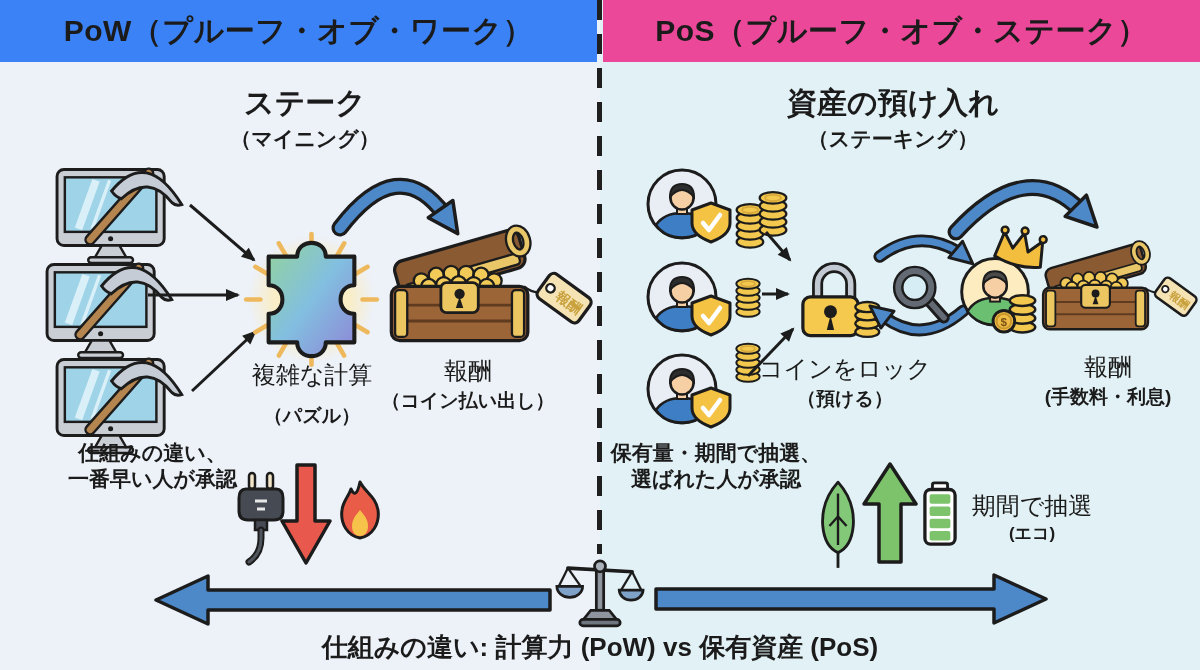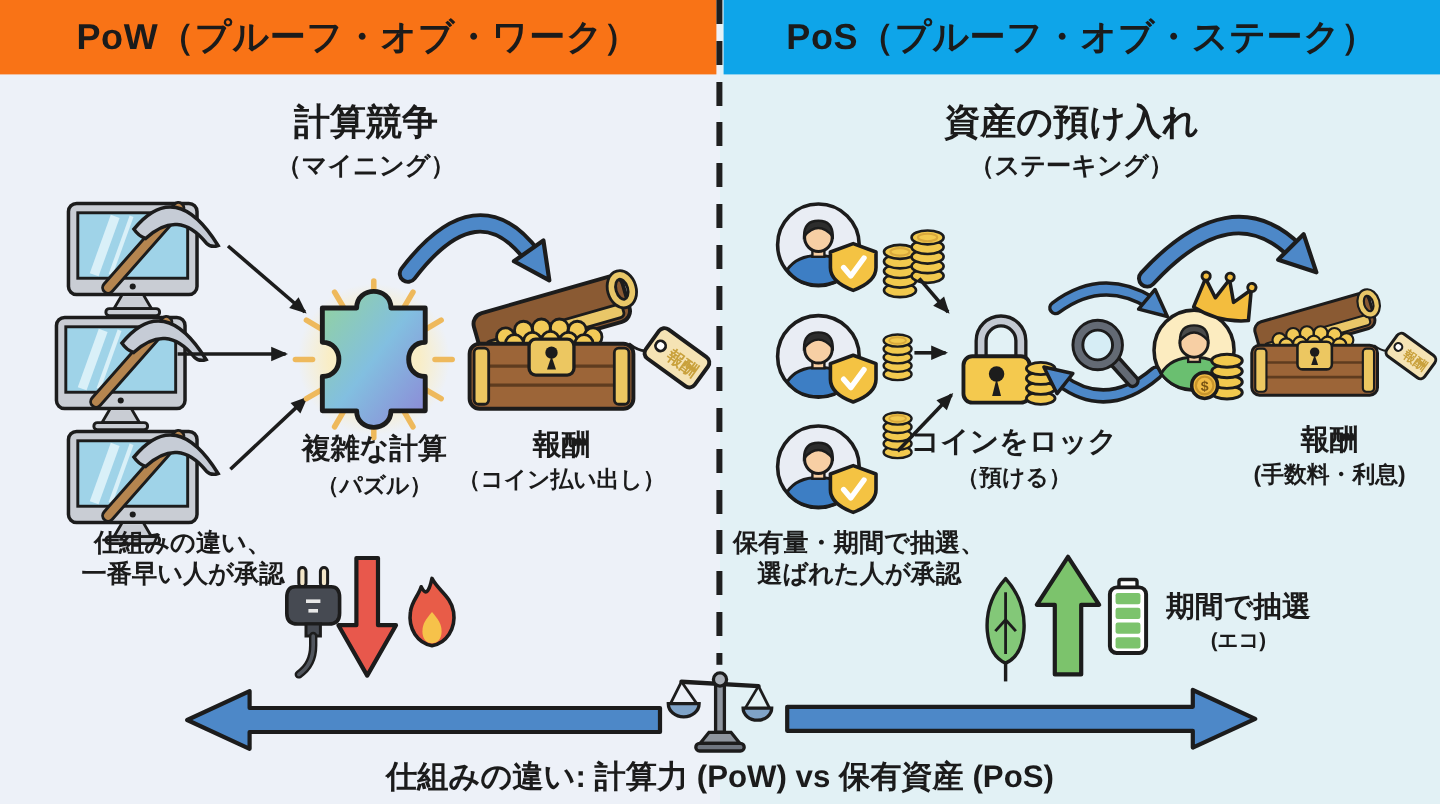--- a/index.html
+++ b/index.html
@@ -5,47 +5,47 @@
   html,body{margin:0;padding:0;background:#ffffff;}
   .canvas{
     position:relative;width:1200px;height:670px;overflow:hidden;
     font-family:"Liberation Sans","DejaVu Sans",sans-serif;color:#1b1b1b;
   }
   .abs{position:absolute;}
   .bg-left{left:0;top:0;width:600px;height:670px;background:#edf1f8;}
   .bg-right{left:600px;top:0;width:600px;height:670px;background:#e2f1f5;}
   .hdr{top:0;height:62px;display:flex;align-items:center;justify-content:center;
        font-size:30px;font-weight:900;letter-spacing:.5px;}
-  .hdr-left{left:0;width:597px;background:#f97316;}
-  .hdr-right{left:603px;width:597px;background:#0ea5e9;}
+  .hdr-left{left:0;width:597px;background:#3b82f6;}
+  .hdr-right{left:603px;width:597px;background:#ec4899;}
   .divider{left:597px;top:0;width:5px;height:554px;
     background:repeating-linear-gradient(to bottom,#1f1f1f 0 20px,transparent 20px 34px);}
   .txt{text-align:center;font-weight:800;line-height:1.25;}
   .t30{font-size:30px;font-weight:900;}
-  .t24{font-size:24px;font-weight:700;}
+  .t24{font-size:24px;font-weight:400;}
   .t21{font-size:21px;font-weight:800;}
   .t20{font-size:19px;font-weight:700;}
   .t18{font-size:17px;font-weight:700;}
   .caption{font-size:26px;font-weight:900;}
   svg{display:block;overflow:visible;}
 </style>
 </head>
 <body>
 
 <div class="canvas">
 
   <div class="abs bg-left"></div>
   <div class="abs bg-right"></div>
 
   <div class="abs hdr hdr-left">PoW（プルーフ・オブ・ワーク）</div>
   <div class="abs hdr hdr-right">PoS（プルーフ・オブ・ステーク）</div>
   <div class="abs divider"></div>
 
   <div class="abs txt" style="left:155px;top:84px;width:300px;">
-    <div class="t30">計算競争</div>
+    <div class="t30">ステーク</div>
     <div class="t21" style="margin-top:4px;">（マイニング）</div>
   </div>
 
   <svg class="abs" style="left:36px;top:152px;" width="158" height="112" viewBox="0 0 155 115">
     <rect x="18" y="18" width="110" height="78" rx="7" fill="#c9cdd4" stroke="#1c1c1c" stroke-width="3"></rect>
     <rect x="26" y="26" width="94" height="56" fill="#9fd3e8" stroke="#1c1c1c" stroke-width="2.5"></rect>
     <path d="M58,29 L40,79" stroke="#d9f0f8" stroke-width="8" fill="none"></path>
     <path d="M72,29 L54,79" stroke="#d9f0f8" stroke-width="3.5" fill="none"></path>
     <circle cx="73" cy="89" r="2.6" fill="#1c1c1c"></circle>
     <polygon points="64,96 82,96 89,108 57,108" fill="#c9cdd4" stroke="#1c1c1c" stroke-width="2.5"></polygon>
@@ -116,21 +116,21 @@
       <line x1="47" y1="115" x2="40" y2="127"></line>
         <line x1="72" y1="122" x2="72" y2="136"></line>
       <line x1="97" y1="115" x2="104" y2="127"></line>
         <line x1="115" y1="97" x2="127" y2="104"></line>
     </g>
     <path d="M30,30 H58 C58,12 86,12 86,30 H114 V58 C96,58 96,86 114,86 V114 H86 C86,132 58,132 58,114 H30 V86 C48,86 48,58 30,58 Z" fill="url(#pzGrad)" stroke="#1c1c1c" stroke-width="4" stroke-linejoin="round"></path>
   </svg>
 
   <div class="abs txt" style="left:212px;top:360px;width:200px;">
     <div class="t24">複雑な計算</div>
-    <div class="t20" style="margin-top:4px;">（パズル）</div>
+    <div class="t20" style="margin-top:14px;">（パズル）</div>
   </div>
 
   <div class="abs txt" style="left:40px;top:440px;width:225px;">
     <div class="t21">仕組みの違い、</div>
     <div class="t21">一番早い人が承認</div>
   </div>
 
   <svg class="abs" style="left:332px;top:162px;" width="138" height="92" viewBox="0 0 138 92">
     <path d="M8,66 Q66,-10 112,52" fill="none" stroke="#1c1c1c" stroke-width="17" stroke-linecap="round"></path>
     <path d="M8,66 Q66,-10 112,52" fill="none" stroke="#4d88c8" stroke-width="10.5" stroke-linecap="round"></path>

